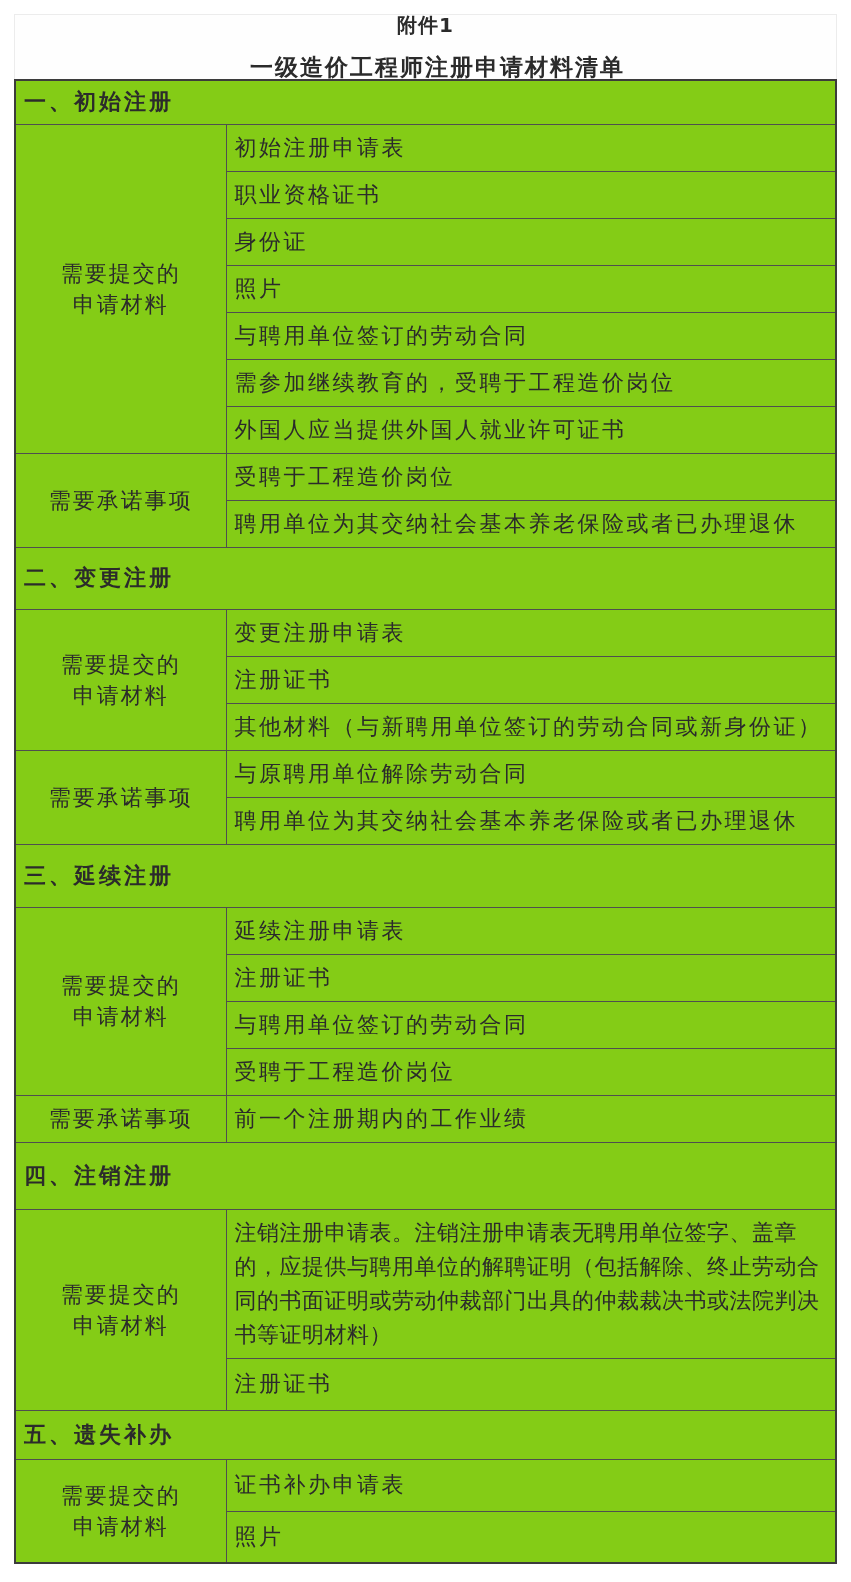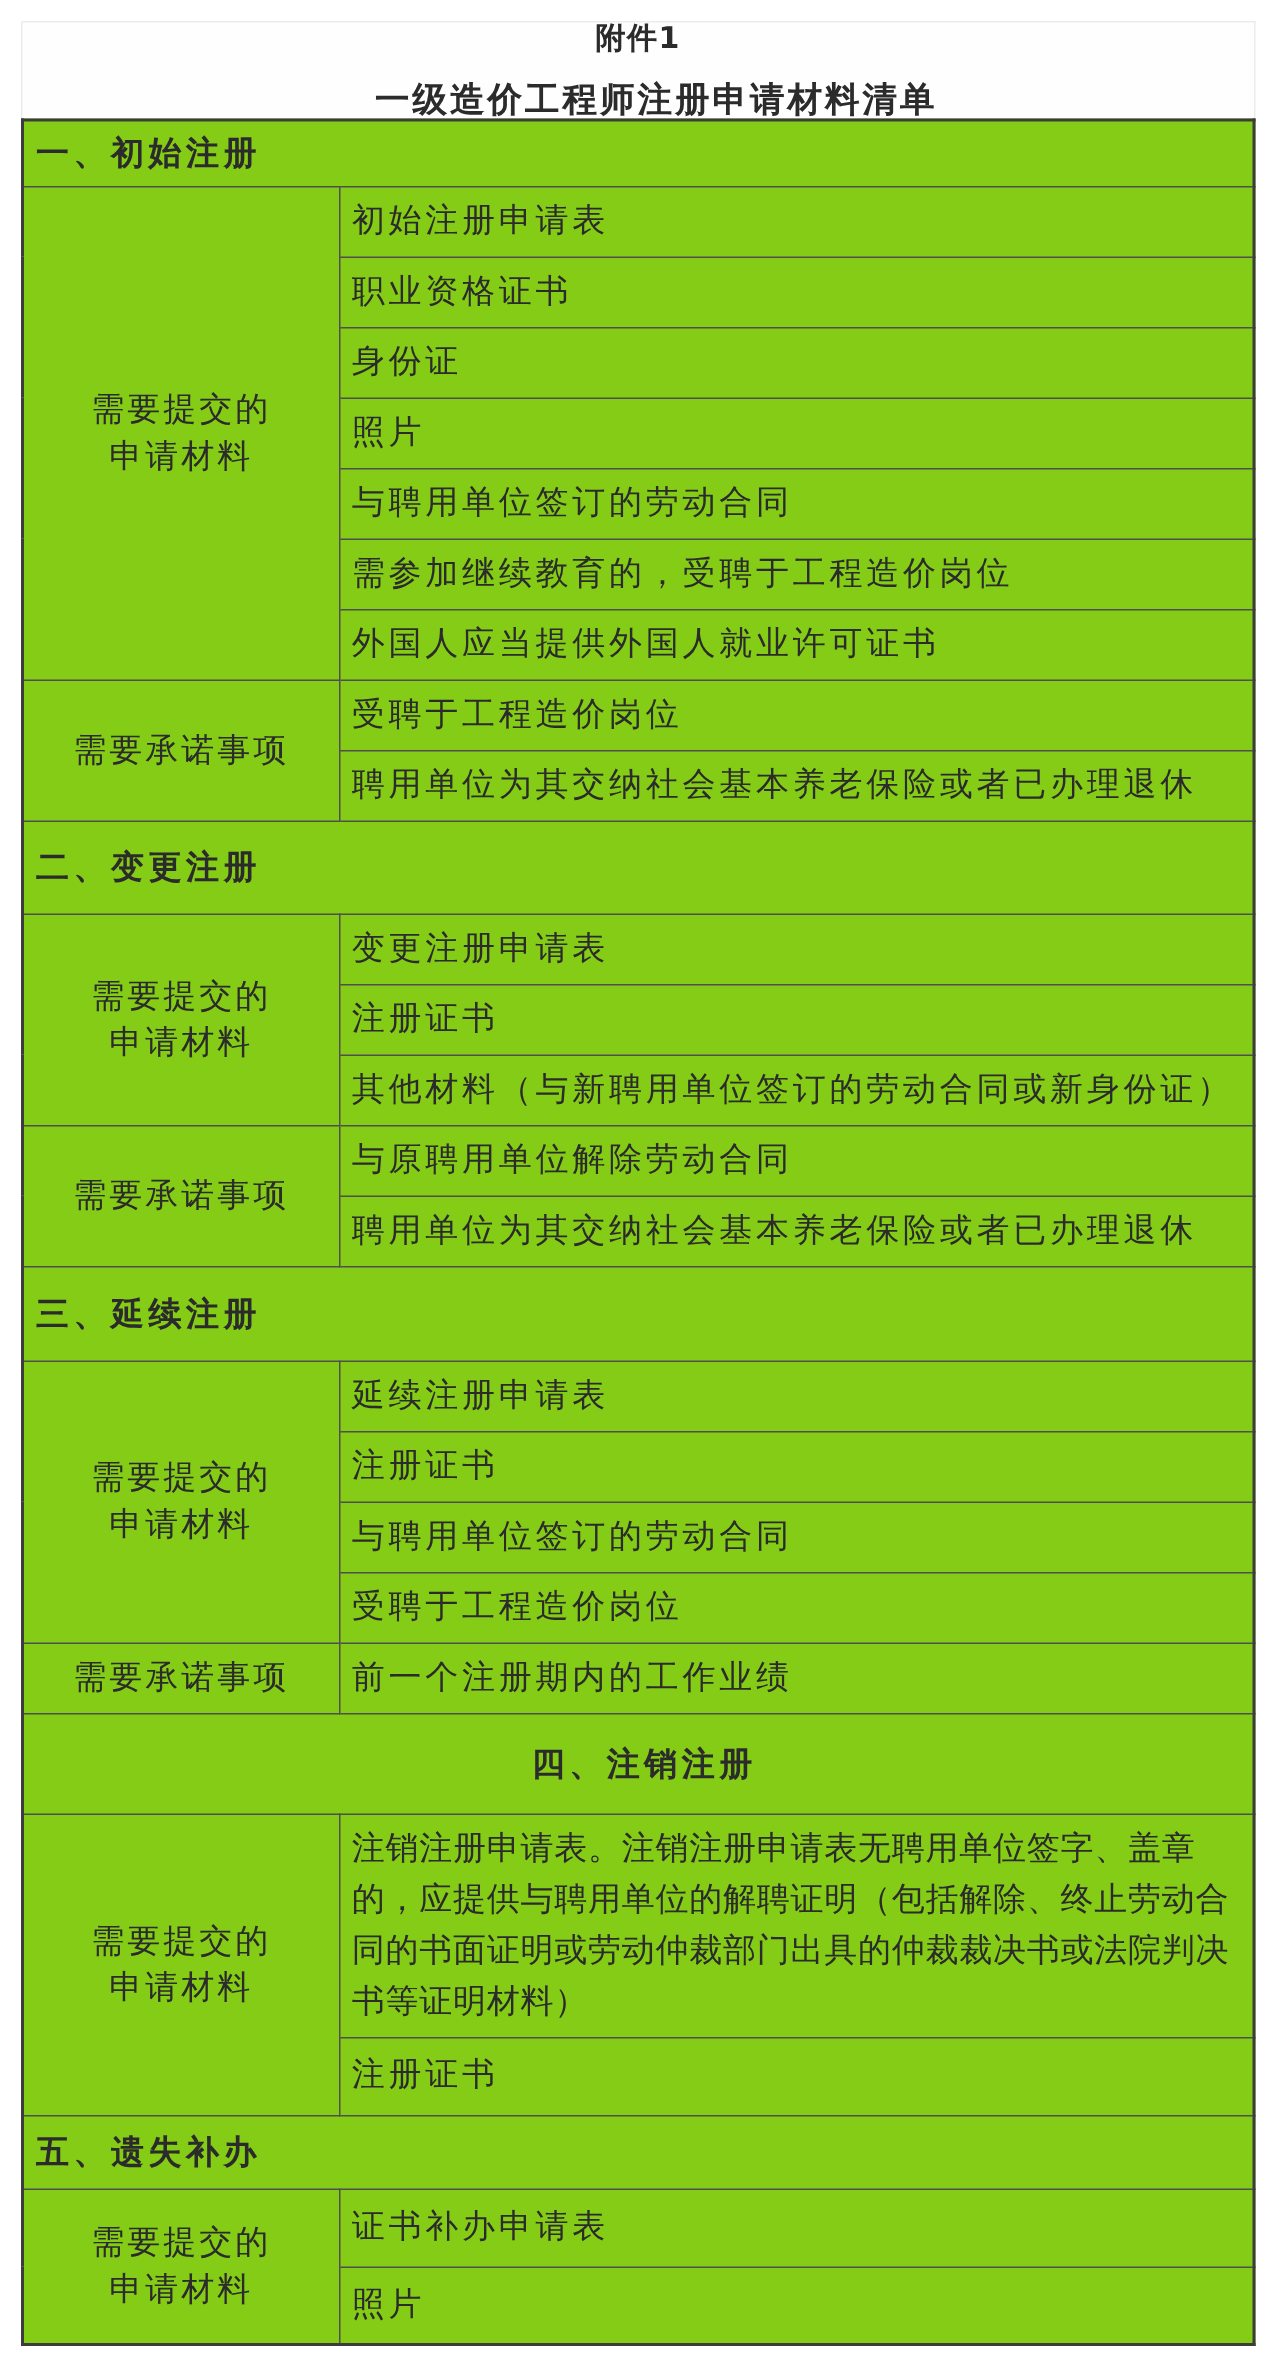--- a/index.html
+++ b/index.html
@@ -64,21 +64,21 @@
   col.c-label { width: 211px; }
   td.section-cell {
     font-weight: bold;
     letter-spacing: 3px;
     padding: 0 0 0 8px;
     font-size: 22px;
   }
   tr.sec-1 { height: 44px; }
   tr.sec-2 { height: 62px; }
   tr.sec-3 { height: 63px; }
-  tr.sec-4 { height: 67px; text-align: center; }
+  tr.sec-4 { height: 67px; }
   tr.sec-5 { height: 49px; }
   tr.r-item { height: 47px; }
   tr.r-item-lg { height: 136px; }
   tr.r-item-md { height: 52px; }
   td.label-cell {
     text-align: center;
     letter-spacing: 2px;
     white-space: pre-line;
     line-height: 31px;
     padding: 0 4px;

